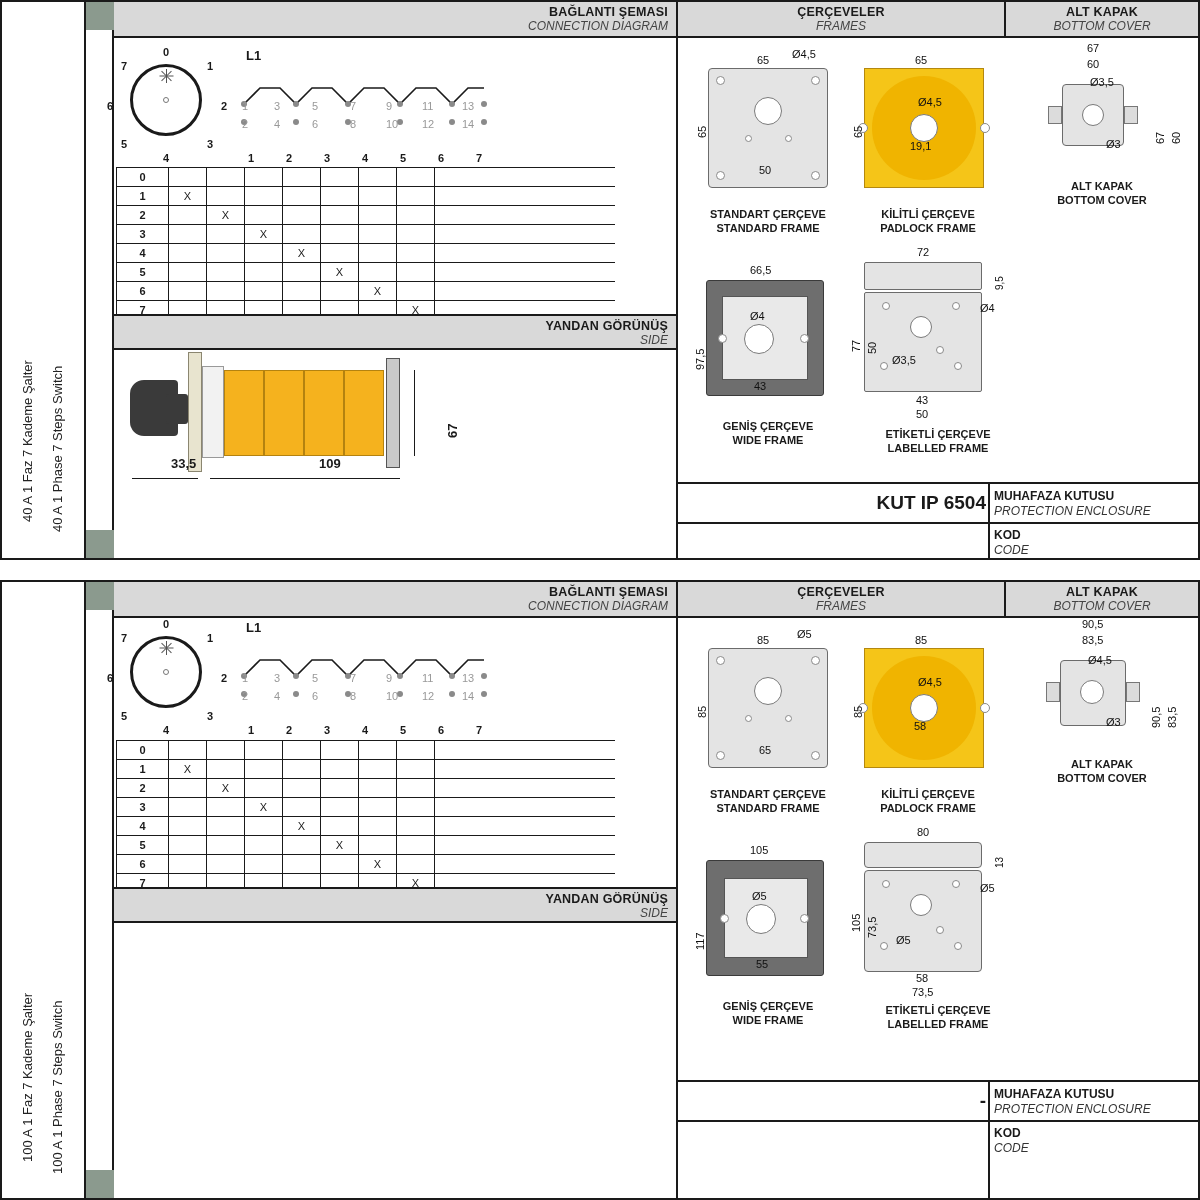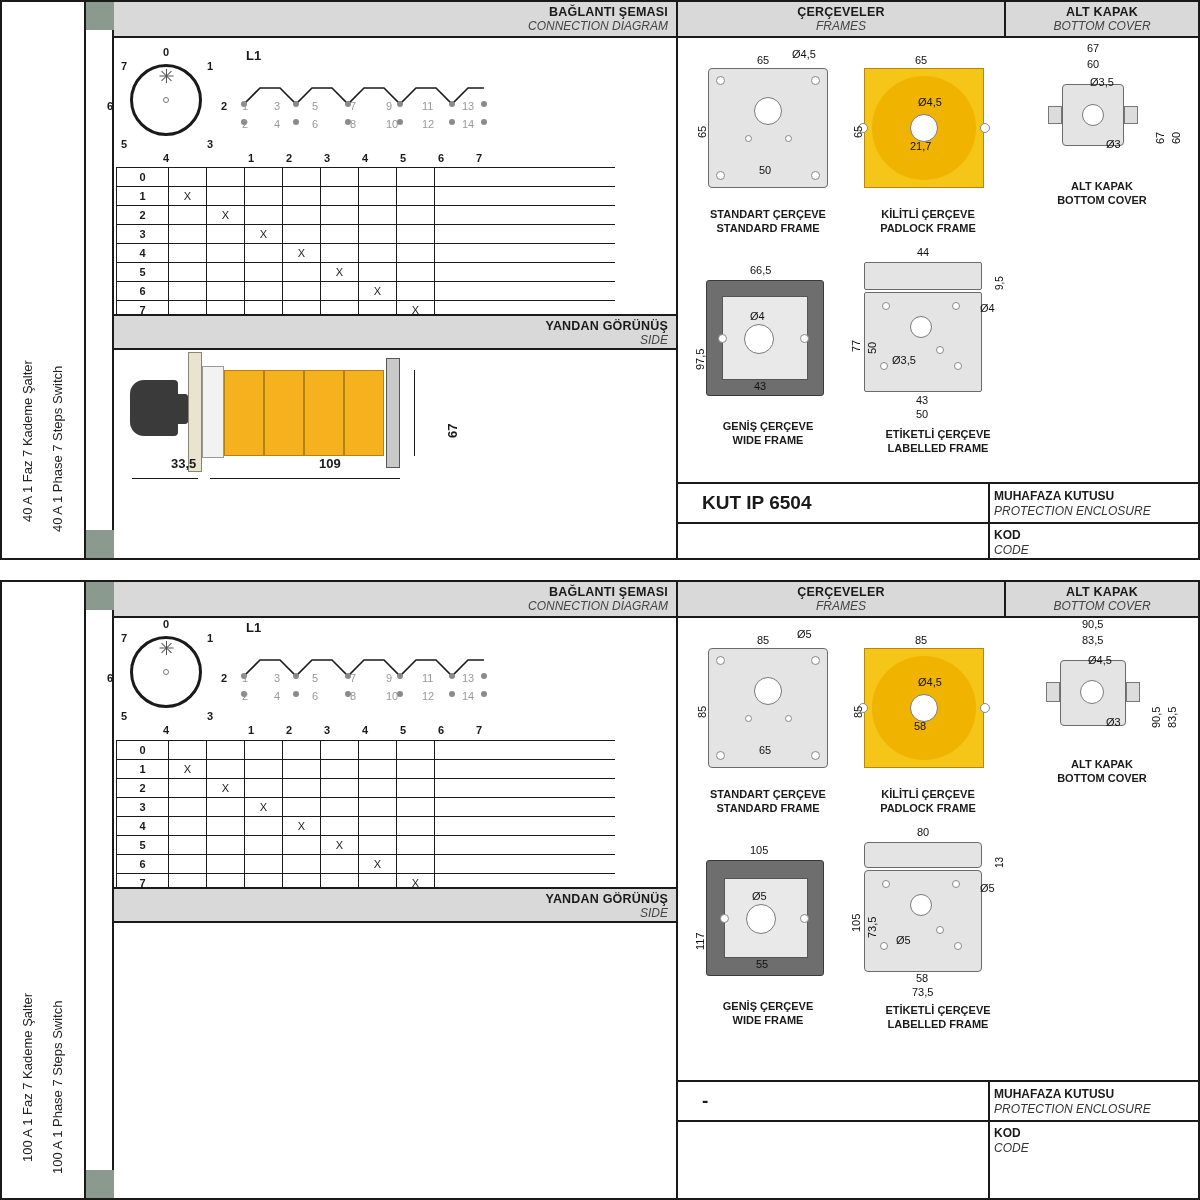--- a/index.html
+++ b/index.html
@@ -69,21 +69,21 @@
   .plateGray { position:absolute; background:#e4e4e4; border:1px solid #6b6b6b; border-radius:4px; }
   .plateDark { position:absolute; background:#6e6e6e; border:1px solid #3a3a3a; border-radius:3px; }
   .plateYellow { position:absolute; background:#f5c518; border:1px solid #b4880f; }
   .circ { position:absolute; border-radius:50%; }
   .hole { position:absolute; border-radius:50%; background:#fff; border:1px solid #7a7a7a; }
   .holeSm { position:absolute; border-radius:50%; background:#fff; border:1px solid #8a8a8a; }
   .cap { position:absolute; font-weight:bold; font-size:11px; text-align:center; line-height:1.25; }
 
   .dimlabel { position:absolute; font-size:11px; color:#111; }
   .rot90 { transform:rotate(-90deg); transform-origin:left top; white-space:nowrap; }
-  .bigcode { position:absolute; font-size:19px; font-weight:bold; }
+  .bigcode { position:absolute; font-size:19px; font-weight:bold; text-align:right; }
   .footlab1 { position:absolute; font-weight:bold; font-size:12px; }
   .footlab2 { position:absolute; font-style:italic; font-size:12px; color:#333; }
 </style>
 </head>
 <body>
 
 <div class="page">
 
   <div class="block b1">
 
@@ -310,21 +310,21 @@
     </div>
 
     <div class="plateYellow" style="left:862px; top:66px; width:120px; height:120px;"></div>
     <div class="circ" style="left:870px; top:74px; width:104px; height:104px; background:#f0b400;"></div>
     <div class="hole" style="left:908px; top:112px; width:28px; height:28px;"></div>
     <div class="holeSm" style="left:856px; top:121px; width:10px; height:10px;"></div>
     <div class="holeSm" style="left:978px; top:121px; width:10px; height:10px;"></div>
     <div class="dimlabel" style="left:913px; top:52px;">65</div>
     <div class="dimlabel rot90" style="left:850px; top:136px;">65</div>
     <div class="dimlabel" style="left:916px; top:94px;">Ø4,5</div>
-    <div class="dimlabel" style="left:908px; top:138px;">21,7</div>
+    <div class="dimlabel" style="left:908px; top:138px;">19,1</div>
     <div class="cap" style="left:846px; top:206px; width:160px;">
       <span>KİLİTLİ ÇERÇEVE</span><br>
       <span>PADLOCK FRAME</span>
     </div>
 
     <div class="plateDark" style="left:704px; top:278px; width:118px; height:116px;"></div>
     <div style="position:absolute; left:720px; top:294px; width:86px; height:84px; background:#e9e9e9; border:1px solid #555;"></div>
     <div class="hole" style="left:742px; top:322px; width:30px; height:30px;"></div>
     <div class="holeSm" style="left:716px; top:332px; width:9px; height:9px;"></div>
     <div class="holeSm" style="left:798px; top:332px; width:9px; height:9px;"></div>
@@ -338,21 +338,21 @@
     </div>
 
     <div class="plateGray" style="left:862px; top:260px; width:118px; height:28px; border-radius:2px;"></div>
     <div class="plateGray" style="left:862px; top:290px; width:118px; height:100px; border-radius:2px;"></div>
     <div class="hole" style="left:908px; top:314px; width:22px; height:22px;"></div>
     <div class="holeSm" style="left:880px; top:300px; width:8px; height:8px;"></div>
     <div class="holeSm" style="left:950px; top:300px; width:8px; height:8px;"></div>
     <div class="holeSm" style="left:878px; top:360px; width:8px; height:8px;"></div>
     <div class="holeSm" style="left:952px; top:360px; width:8px; height:8px;"></div>
     <div class="holeSm" style="left:934px; top:344px; width:8px; height:8px;"></div>
-    <div class="dimlabel" style="left:915px; top:244px;">44</div>
+    <div class="dimlabel" style="left:915px; top:244px;">72</div>
     <div class="dimlabel rot90" style="left:992px; top:288px; font-size:10px;">9,5</div>
     <div class="dimlabel rot90" style="left:848px; top:350px;">77</div>
     <div class="dimlabel rot90" style="left:864px; top:352px;">50</div>
     <div class="dimlabel" style="left:978px; top:300px;">Ø4</div>
     <div class="dimlabel" style="left:890px; top:352px;">Ø3,5</div>
     <div class="dimlabel" style="left:914px; top:392px;">43</div>
     <div class="dimlabel" style="left:914px; top:406px;">50</div>
     <div class="cap" style="left:846px; top:426px; width:180px;">
       <span>ETİKETLİ ÇERÇEVE</span><br>
       <span>LABELLED FRAME</span>

